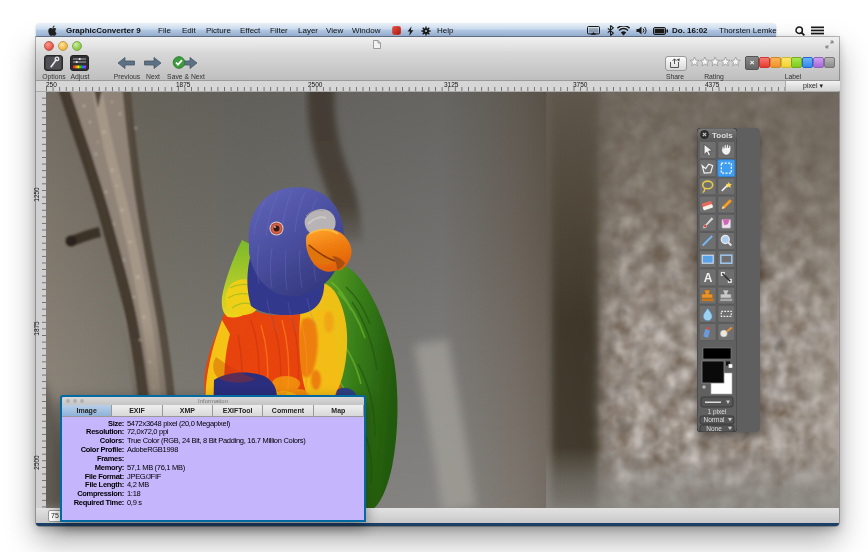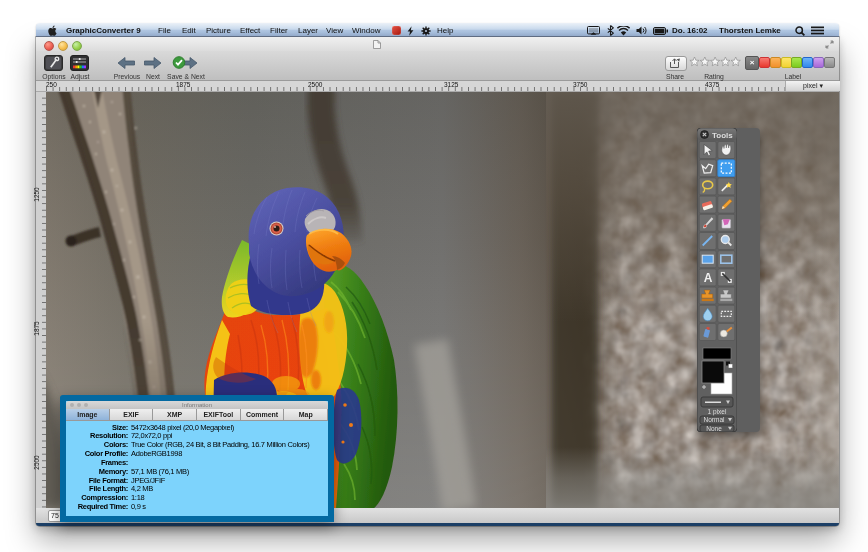--- a/index.html
+++ b/index.html
@@ -1,19 +1,19 @@
 <!DOCTYPE html>
 <html><head>
 <meta charset="utf-8">
 <style>
 html,body{margin:0;padding:0;}
 body{width:868px;height:552px;background:#ffffff;font-family:"Liberation Sans",sans-serif;position:relative;overflow:hidden;}
 .abs{position:absolute;}
 
-#menubar{left:36px;top:23px;width:803px;height:14px;border-radius:4px 4px 0 0;
+#menubar{left:36px;top:23px;width:740px;height:14px;border-radius:4px 4px 0 0;
 background:linear-gradient(#edf3fa 0%,#cddef1 45%,#b5cce8 50%,#a0b9dc 100%);box-shadow:inset 0 -1px 0 rgba(90,110,150,0.5),0 1px 2px rgba(0,0,0,0.25);
 font-size:8px;color:#111;}
 #menubar .mi{position:absolute;top:3px;white-space:nowrap;}
 
 #window{left:36px;top:37px;width:803px;height:489px;border-radius:0 0 4px 4px;
 box-shadow:0 14px 30px rgba(0,0,0,0.35),0 3px 8px rgba(0,0,0,0.2),0 0 0 1px rgba(70,70,70,0.35);background:#c8c8c8;}
 #titlebar{left:0;top:0;width:803px;height:14px;background:linear-gradient(#f0f0f0,#dcdcdc);border-radius:0;border-bottom:0;}
 #toolbar{left:0;top:14px;width:803px;height:29px;background:linear-gradient(#d9d9d9,#bfbfbf);border-bottom:1px solid #9a9a9a;}
 #hruler{left:0;top:44px;width:803px;height:10px;background:#d6d6d6;border-bottom:1px solid #aaa;}
 #vruler{left:0;top:55px;width:10px;height:416px;background:#d0d0d0;border-right:1px solid #aaa;}
@@ -21,22 +21,22 @@
 #statusbar{left:0;top:471px;width:803px;height:15px;background:linear-gradient(#e2e2e2,#c8c8c8);}
 #navy{left:0;top:486px;width:803px;height:3px;background:#1c3f66;border-radius:0 0 4px 4px;}
 .tl{position:absolute;top:4px;width:8px;height:8px;border-radius:50%;}
 #title{position:absolute;top:3px;left:10px;width:100%;text-align:center;font-size:8px;color:#3a3a3a;}
 .tblabel{position:absolute;top:21.5px;font-size:6.8px;color:#333;text-align:center;}
 .rlab{position:absolute;top:0px;font-size:6.5px;color:#111;}
 
 #tools{left:697px;top:128px;width:63px;height:304px;background:#5f5f5f;border-radius:4px;
 box-shadow:0 4px 10px rgba(0,0,0,0.4);font-size:7px;color:#eee;}
 
-#info{left:60px;top:395px;width:274px;height:127px;background:#7dd3fc;
-box-shadow:0 5px 14px rgba(0,0,0,0.4);border:6px solid #0369a1;box-sizing:border-box;border-radius:3px 3px 0 0;}
+#info{left:60px;top:395px;width:306px;height:127px;background:#c4b5fd;
+box-shadow:0 5px 14px rgba(0,0,0,0.4);border:2px solid #0369a1;box-sizing:border-box;border-radius:3px 3px 0 0;}
 #infotitle{height:8px;background:linear-gradient(#d8d8d8,#c4c4c4);border-radius:3px 3px 0 0;position:relative;}
 #infotitle span{position:absolute;left:0;right:0;top:0.5px;text-align:center;font-size:6px;color:#787878;}
 #infotabs{height:11px;display:flex;border-bottom:1px solid #999;background:#d8d8d8;}
 #infotabs div{flex:1;border-right:1px solid #999;font-size:7px;text-align:center;line-height:11px;color:#222;background:linear-gradient(#efefef,#d8d8d8);font-weight:bold;}
 #infotabs div.sel{background:linear-gradient(#b8cfe8,#8fb3d9);}
 #infocontent{font-size:7.5px;color:#000;padding-top:2.5px;letter-spacing:-0.3px;}
 .irow{display:flex;line-height:8.85px;}
 .irow .l{width:62px;text-align:right;font-weight:bold;flex:none;}
 .irow .v{padding-left:3px;white-space:nowrap;}
 </style>
@@ -94,21 +94,21 @@
   <svg class="abs" style="left:600px;top:3px" width="11" height="9" viewBox="0 0 11 9">
       <path d="M0.5 3 L2.8 3 L5.5 0.6 L5.5 8.4 L2.8 6 L0.5 6 z" fill="#1a1a1a"></path>
       <path d="M7 2.5 A3 3 0 0 1 7 6.5 M8.6 1 A5 5 0 0 1 8.6 8" stroke="#1a1a1a" stroke-width="1" fill="none"></path>
     </svg>
   <svg class="abs" style="left:617px;top:3.5px" width="15" height="8" viewBox="0 0 15 8">
       <rect x="0.5" y="0.5" width="12" height="7" rx="1.5" fill="none" stroke="#1a1a1a"></rect>
       <rect x="1.6" y="1.6" width="9.8" height="4.8" fill="#1a1a1a"></rect>
       <rect x="13.5" y="2.5" width="1.5" height="3" fill="#1a1a1a"></rect>
     </svg>
   <div class="mi" style="left:636px;font-weight:bold;">Do. 16:02</div>
-  <div class="mi" style="left:683px;font-weight:bold;">Thorsten Lemke</div>
+  <div class="mi" style="left:683px;font-weight:normal;">Thorsten Lemke</div>
   <svg class="abs" style="left:759px;top:2.5px" width="10" height="10" viewBox="0 0 10 10">
       <circle cx="4.2" cy="4.2" r="3.2" fill="none" stroke="#1a1a1a" stroke-width="1.5"></circle>
       <path d="M6.6 6.6 L9.4 9.4" stroke="#1a1a1a" stroke-width="1.8"></path>
     </svg>
   <svg class="abs" style="left:775px;top:3px" width="13" height="9" viewBox="0 0 13 9">
       <g fill="#1a1a1a">
         <rect x="0" y="0.5" width="13" height="1.7"></rect>
         <rect x="0" y="3.6" width="13" height="1.7"></rect>
         <rect x="0" y="6.7" width="13" height="1.7"></rect>
       </g>

